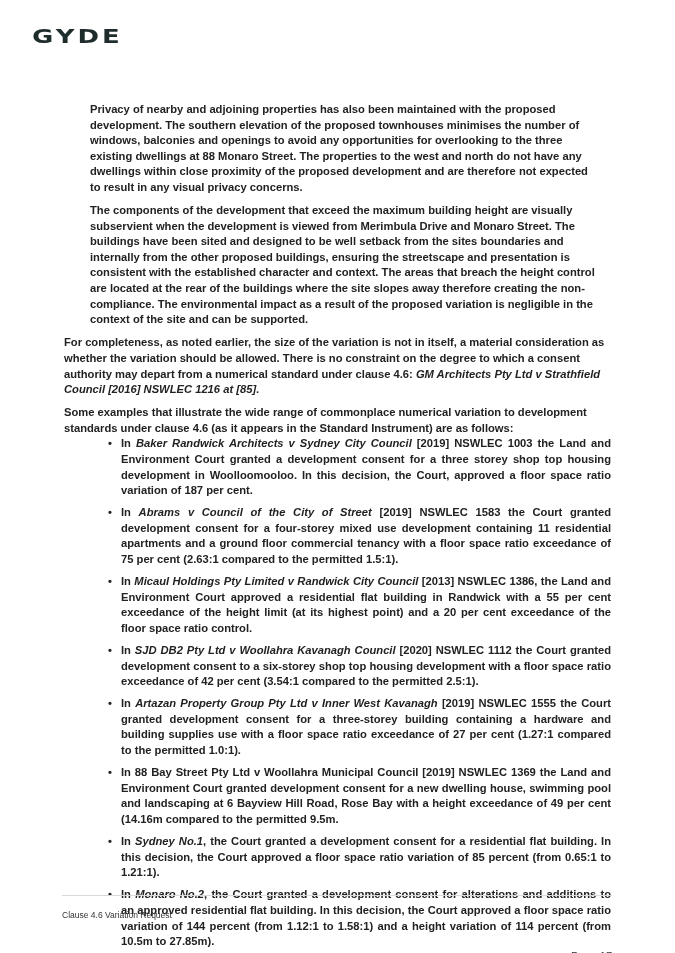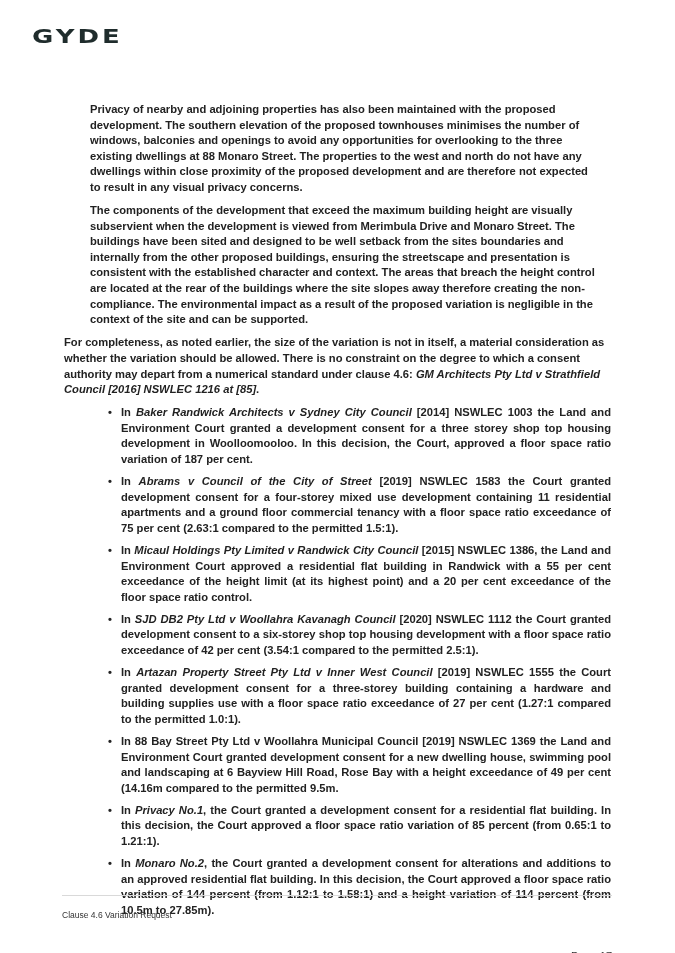--- a/index.html
+++ b/index.html
@@ -86,27 +86,28 @@
   </style>
 </head>
 <body>
 
 <div class="logo">GYDE</div>
 
 <div class="content">
   <p class="indented">Privacy of nearby and adjoining properties has also been maintained with the proposed development. The southern elevation of the proposed townhouses minimises the number of windows, balconies and openings to avoid any opportunities for overlooking to the three existing dwellings at 88 Monaro Street. The properties to the west and north do not have any dwellings within close proximity of the proposed development and are therefore not expected to result in any visual privacy concerns.</p>
   <p class="indented">The components of the development that exceed the maximum building height are visually subservient when the development is viewed from Merimbula Drive and Monaro Street. The buildings have been sited and designed to be well setback from the sites boundaries and internally from the other proposed buildings, ensuring the streetscape and presentation is consistent with the established character and context. The areas that breach the height control are located at the rear of the buildings where the site slopes away therefore creating the non-compliance. The environmental impact as a result of the proposed variation is negligible in the context of the site and can be supported.</p>
   <p><span>For completeness, as noted earlier, the size of the variation is not in itself, a material consideration as whether the variation should be allowed. There is no constraint on the degree to which a consent authority may depart from a numerical standard under clause 4.6: </span><em>GM Architects Pty Ltd v Strathfield Council [2016] NSWLEC 1216 at [85]</em><span>.</span></p>
+  <p style="margin-bottom:0;">Some examples that illustrate the wide range of commonplace numerical variation to development standards under clause 4.6 (as it appears in the Standard Instrument) are as follows:</p>
   <ul class="cases">
-    <li><span class="bullet">•</span><span>In </span><em>Baker Randwick Architects v Sydney City Council</em><span> [2014] NSWLEC 1003 the Land and Environment Court granted a development consent for a three storey shop top housing development in Woolloomooloo. In this decision, the Court, approved a floor space ratio variation of 187 per cent.</span></li>
+    <li><span class="bullet">•</span><span>In </span><em>Baker Randwick Architects v Sydney City Council</em><span> [2019] NSWLEC 1003 the Land and Environment Court granted a development consent for a three storey shop top housing development in Woolloomooloo. In this decision, the Court, approved a floor space ratio variation of 187 per cent.</span></li>
     <li><span class="bullet">•</span><span>In </span><em>Abrams v Council of the City of Street</em><span> [2019] NSWLEC 1583 the Court granted development consent for a four-storey mixed use development containing 11 residential apartments and a ground floor commercial tenancy with a floor space ratio exceedance of 75 per cent (2.63:1 compared to the permitted 1.5:1).</span></li>
-    <li><span class="bullet">•</span><span>In </span><em>Micaul Holdings Pty Limited v Randwick City Council</em><span> [2015] NSWLEC 1386, the Land and Environment Court approved a residential flat building in Randwick with a 55 per cent exceedance of the height limit (at its highest point) and a 20 per cent exceedance of the floor space ratio control.</span></li>
+    <li><span class="bullet">•</span><span>In </span><em>Micaul Holdings Pty Limited v Randwick City Council</em><span> [2013] NSWLEC 1386, the Land and Environment Court approved a residential flat building in Randwick with a 55 per cent exceedance of the height limit (at its highest point) and a 20 per cent exceedance of the floor space ratio control.</span></li>
     <li><span class="bullet">•</span><span>In </span><em>SJD DB2 Pty Ltd v Woollahra Kavanagh Council</em><span> [2020] NSWLEC 1112 the Court granted development consent to a six-storey shop top housing development with a floor space ratio exceedance of 42 per cent (3.54:1 compared to the permitted 2.5:1).</span></li>
-    <li><span class="bullet">•</span><span>In </span><em>Artazan Property Street Pty Ltd v Inner West Council</em><span> [2019] NSWLEC 1555 the Court granted development consent for a three-storey building containing a hardware and building supplies use with a floor space ratio exceedance of 27 per cent (1.27:1 compared to the permitted 1.0:1).</span></li>
+    <li><span class="bullet">•</span><span>In </span><em>Artazan Property Group Pty Ltd v Inner West Kavanagh</em><span> [2019] NSWLEC 1555 the Court granted development consent for a three-storey building containing a hardware and building supplies use with a floor space ratio exceedance of 27 per cent (1.27:1 compared to the permitted 1.0:1).</span></li>
     <li><span class="bullet">•</span><span>In 88 Bay Street Pty Ltd v Woollahra Municipal Council [2019] NSWLEC 1369 the Land and Environment Court granted development consent for a new dwelling house, swimming pool and landscaping at 6 Bayview Hill Road, Rose Bay with a height exceedance of 49 per cent (14.16m compared to the permitted 9.5m.</span><em></em><span></span></li>
-    <li><span class="bullet">•</span><span>In </span><em>Privacy No.1</em><span>, the Court granted a development consent for a residential flat building.  In this decision, the Court approved a floor space ratio variation of 85 percent (from 0.65:1 to 1.21:1).</span></li>
+    <li><span class="bullet">•</span><span>In </span><em>Sydney No.1</em><span>, the Court granted a development consent for a residential flat building.  In this decision, the Court approved a floor space ratio variation of 85 percent (from 0.65:1 to 1.21:1).</span></li>
     <li><span class="bullet">•</span><span>In </span><em>Monaro No.2</em><span>, the Court granted a development consent for alterations and additions to an approved residential flat building. In this decision, the Court approved a floor space ratio variation of 144 percent (from 1.12:1 to 1.58:1) and a height variation of 114 percent (from 10.5m to 27.85m).</span></li>
   </ul>
 </div>
 
 <div class="footer-rule"></div>
 <div class="footer-left">Clause 4.6 Variation Request</div>
 <div class="footer-right">Page 17</div>
 
 </body></html>

